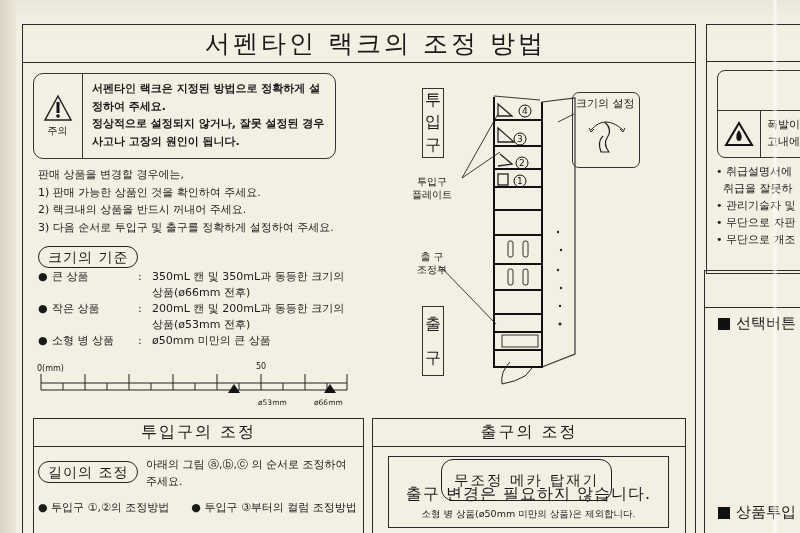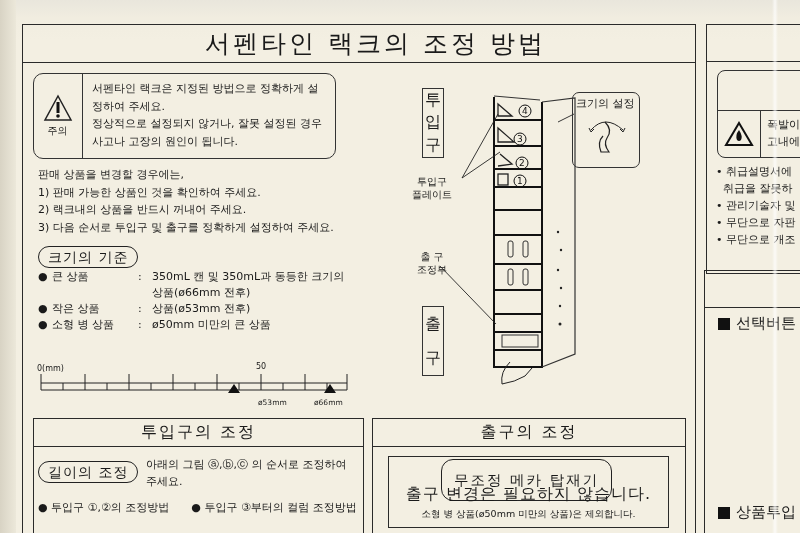--- a/index.html
+++ b/index.html
@@ -34,21 +34,21 @@
     border: 1.2px solid #333; border-radius: 10px;
   }
   .caution-icon-cell {
     left: 33px; top: 73px; width: 50px; height: 86px;
     border-right: 1.2px solid #333;
     display: flex; flex-direction: column; align-items: center; justify-content: center;
   }
   .caution-label { font-size: 10px; margin-top: 2px; }
   .caution-text {
     left: 92px; top: 80px; width: 245px;
-    font-size: 11px; line-height: 17.5px;
+    font-size: 11px; line-height: 17.5px; font-weight: bold;
   }
   .intro {
     left: 38px; top: 166px; font-size: 11px; line-height: 17.5px;
   }
   .pill {
     border: 1.2px solid #222; border-radius: 12px;
     padding: 0 9px; font-size: 14px; line-height: 20px; letter-spacing: 1px;
   }
   .size-pill { left: 38px; top: 246px; }
   .size-list { left: 38px; top: 269px; font-size: 11px; line-height: 16px; }
@@ -152,20 +152,21 @@
     <span class="desc">
       <div>350mL 캔 및 350mL과 동등한 크기의</div>
       <div>상품(ø66mm 전후)</div>
     </span>
   </div>
   <div class="size-row">
     <span class="bullet">●</span>
     <span class="name">작은 상품</span>
     <span class="colon">:</span>
     <span class="desc">
+      <div>200mL 캔 및 200mL과 동등한 크기의</div>
       <div>상품(ø53mm 전후)</div>
     </span>
   </div>
   <div class="size-row">
     <span class="bullet">●</span>
     <span class="name">소형 병 상품</span>
     <span class="colon">:</span>
     <span class="desc">ø50mm 미만의 큰 상품</span>
   </div>
 </div>

